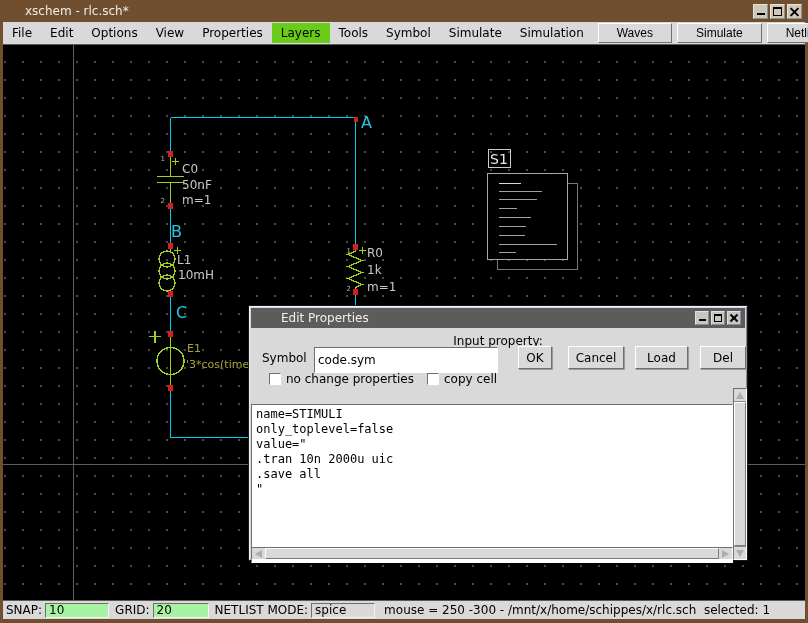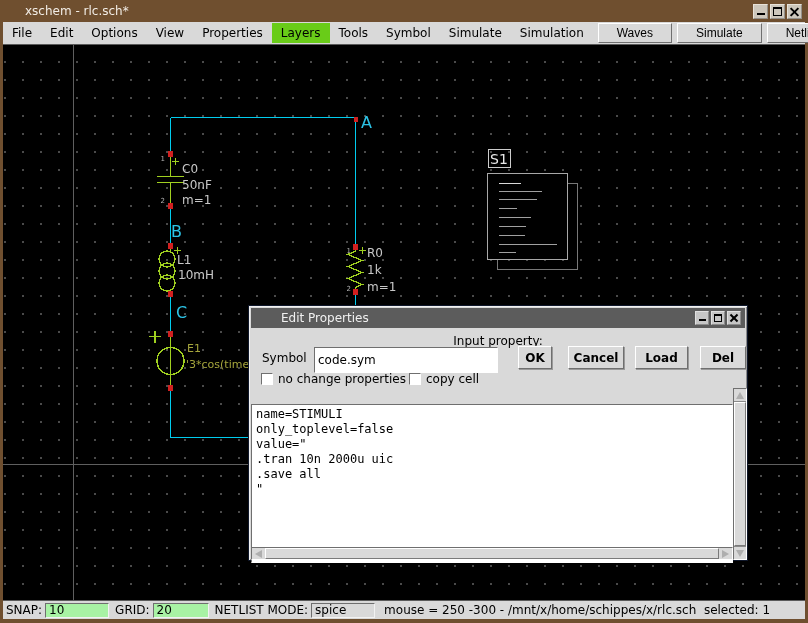--- a/index.html
+++ b/index.html
@@ -41,24 +41,24 @@
   .dbtn .glyph-min { width:7px; height:6px; }
   .dbtn .glyph-max { width:8px; height:8px; }
   .dbtn .glyph-close { width:8px; height:8px; }
   .dbtn .glyph-close::before,.dbtn .glyph-close::after { width:10px; top:3px; }
 
   .dlg-heading { position:absolute; top:28px; left:0; width:100%; text-align:center; color:#000; }
   .dlg-symbol-label { position:absolute; left:13px; top:45px; color:#000; }
   .dlg-symbol-input { position:absolute; left:65px; top:41px; width:184px; height:21px; background:#fff; color:#000;
                       border:1px solid; border-color:#6f6f6f #ffffff #ffffff #6f6f6f; padding:12px 3px; font-family:"DejaVu Sans",sans-serif; font-size:12px; }
   .dlg-btn { position:absolute; top:40px; height:23px; background:#d9d9d9; color:#000; font-size:12px; font-family:"DejaVu Sans",sans-serif;
-             border:1px solid; border-color:#ffffff #6f6f6f #6f6f6f #ffffff; box-shadow:1px 1px 0 #9a9a9a;font-weight:bold; }
+             border:1px solid; border-color:#ffffff #6f6f6f #6f6f6f #ffffff; box-shadow:1px 1px 0 #9a9a9a; }
   .btn-ok { left:269px; width:34px; } .btn-cancel { left:319px; width:56px; } .btn-load { left:386px; width:53px; } .btn-del { left:451px; width:46px; }
 
-  .dlg-checks { position:absolute; left:12px; top:66px; display:flex; align-items:center; gap:3px; color:#000; }
+  .dlg-checks { position:absolute; left:20px; top:66px; display:flex; align-items:center; gap:13px; color:#000; }
   .chk { display:flex; align-items:center; gap:5px; }
   .chk-box { width:12px; height:12px; background:#fff; border:1px solid; border-color:#6f6f6f #ffffff #ffffff #6f6f6f; display:inline-block; }
 
   .text-frame { position:absolute; left:2px; top:82px; width:496px; height:172px; display:grid;
                 grid-template-columns:1fr 14px; grid-template-rows:1fr 13px; }
   .dlg-textarea { grid-column:1; grid-row:1; width:100%; height:100%; resize:none; overflow:hidden; background:#fff; color:#000;
                   font-family:"DejaVu Sans Mono", monospace; font-size:12px; line-height:15px; padding:2px 4px;
                   border:1px solid; border-color:#6f6f6f #ffffff #ffffff #6f6f6f; outline:none; white-space:pre;margin-top:16px; }
   .vscroll { grid-column:2; grid-row:1 / span 2; background:#c3c3c3; border:1px solid; border-color:#6f6f6f #ffffff #ffffff #6f6f6f; display:flex; flex-direction:column; }
   .hscroll { grid-column:1; grid-row:2; background:#c3c3c3; border:1px solid; border-color:#6f6f6f #ffffff #ffffff #6f6f6f; display:flex; }

